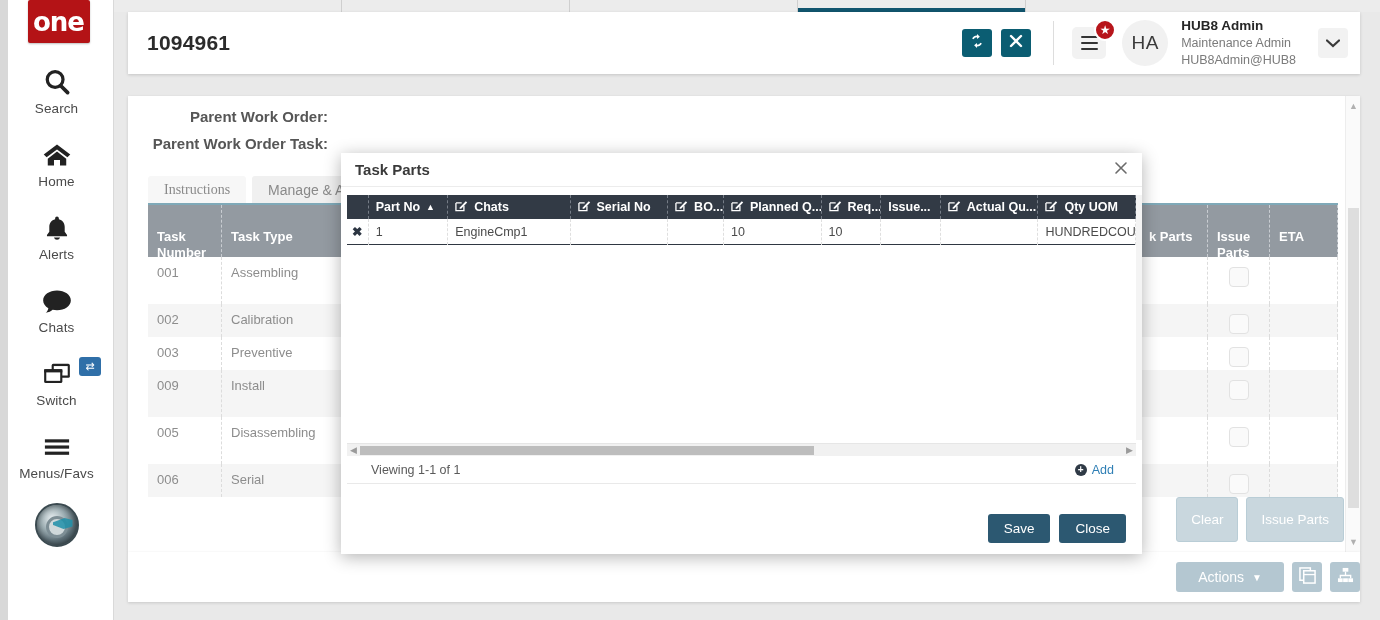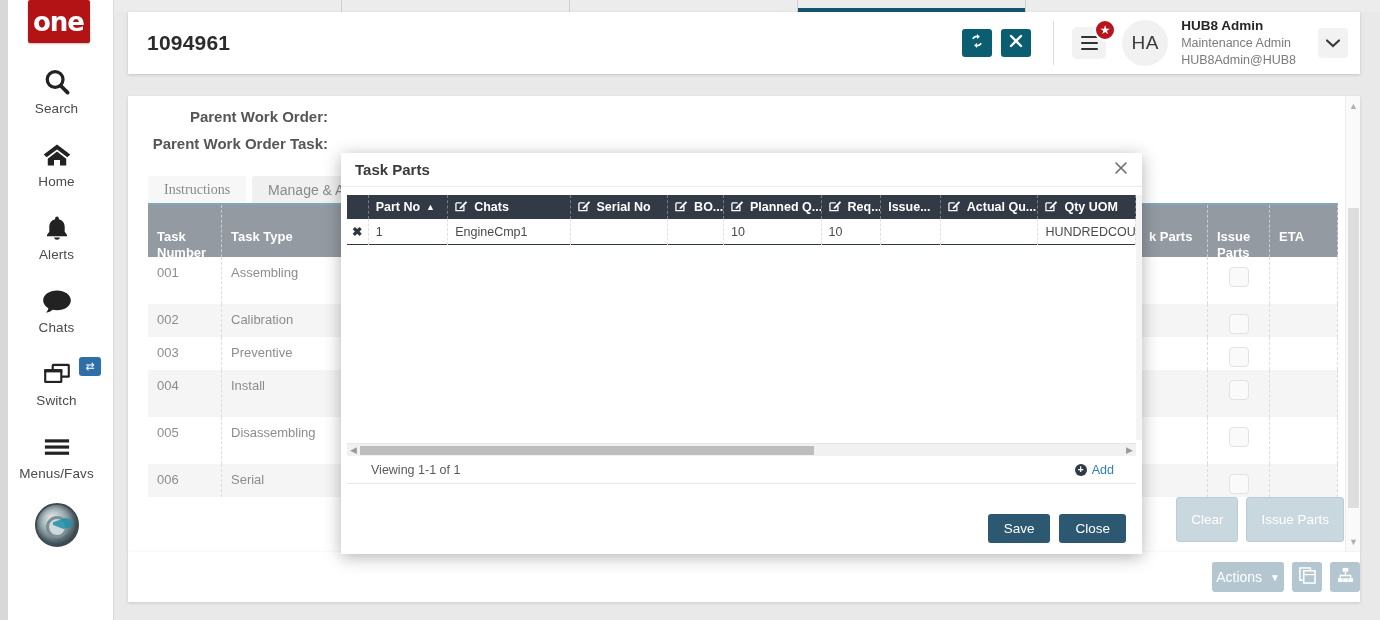--- a/index.html
+++ b/index.html
@@ -189,21 +189,21 @@
     display:flex; align-items:center; justify-content:center;
   }
 
   
   #bottom-bar {
     position:absolute; left:128px; top: 552px; width: 1232px; height: 50px;
     background:#fff; box-shadow:0 1px 3px rgba(0,0,0,.14); z-index:1;
     display:flex; align-items:center; justify-content:flex-end;
   }
   .actions-btn {
-    background:#b4c7d1; color:#fff; font-size:14px; padding:7px 4px;
+    background:#b4c7d1; color:#fff; font-size:14px; padding:7px 22px;
     border-radius:3px; cursor:pointer; display:flex; align-items:center;justify-content:flex-end;
   }
   .sq-btn {
     width:30px; height:30px; background:#b4c7d1; border-radius:3px;
     display:flex; align-items:center; justify-content:center;
     margin-left:8px; cursor:pointer; color:#fff;
   }
 
   
   #modal {
@@ -473,21 +473,21 @@
       <div class="cell c-type">Preventive</div>
       <div class="cell c-mid"></div>
       <div class="cell c-parts"></div>
       <div class="cell c-issue">
           <span class="chkbox"></span>
         </div>
       <div class="cell c-eta"></div>
     </div>
 
     <div class="bg-row even" style="height:47px">
-      <div class="cell c-num">004</div>
+      <div class="cell c-num">009</div>
       <div class="cell c-type">Install</div>
       <div class="cell c-mid"></div>
       <div class="cell c-parts"></div>
       <div class="cell c-issue">
           <span class="chkbox"></span>
         </div>
       <div class="cell c-eta"></div>
     </div>
 
     <div class="bg-row odd" style="height:47px">

